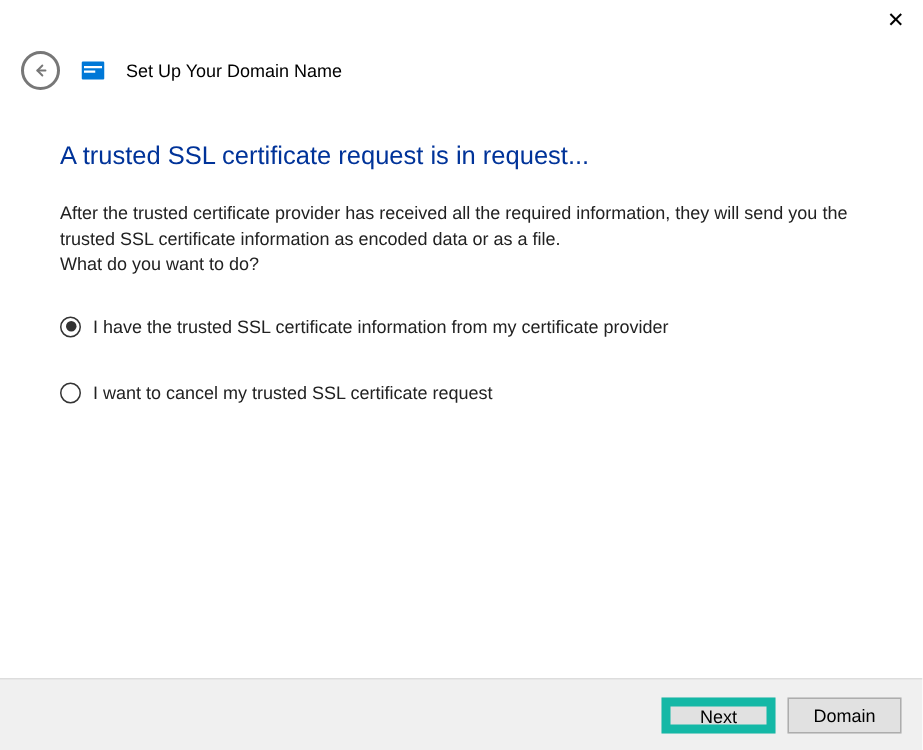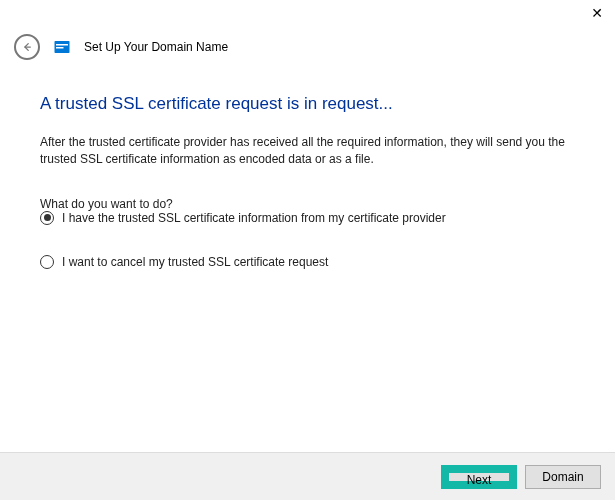--- a/index.html
+++ b/index.html
@@ -60,25 +60,26 @@
     .page-heading {
       color: #003399;
       font-size: 17px;
       font-weight: 400;
       margin-bottom: 20px;
     }
     .desc {
       font-size: 12px;
       color: #222;
       line-height: 1.45;
-      margin-bottom: 28px;
+      margin-bottom: 0;
     }
     .prompt {
       font-size: 12px;
       color: #222;
+      margin-bottom: 28px;
     }
     .radio-group {
       display: flex;
       flex-direction: column;
       gap: 30px;
     }
     .radio-row {
       display: flex;
       align-items: center;
       gap: 8px;
@@ -125,21 +126,21 @@
       min-width: 76px;
       height: 24px;
       background: #e1e1e1;
       border: 1px solid #adadad;
       font-size: 12px;
       font-family: inherit;
       cursor: pointer;
       padding: 0 12px;
     }
     .btn.primary {
-      border: 8px solid #14b8a6;
+      border: 6px solid #14b8a6;
       background: #e1e1e1;
     }
   </style>
 </head>
 <body>
 
 <div class="close-btn">✕</div>
 
 <div class="header">
   <div class="back-btn">

